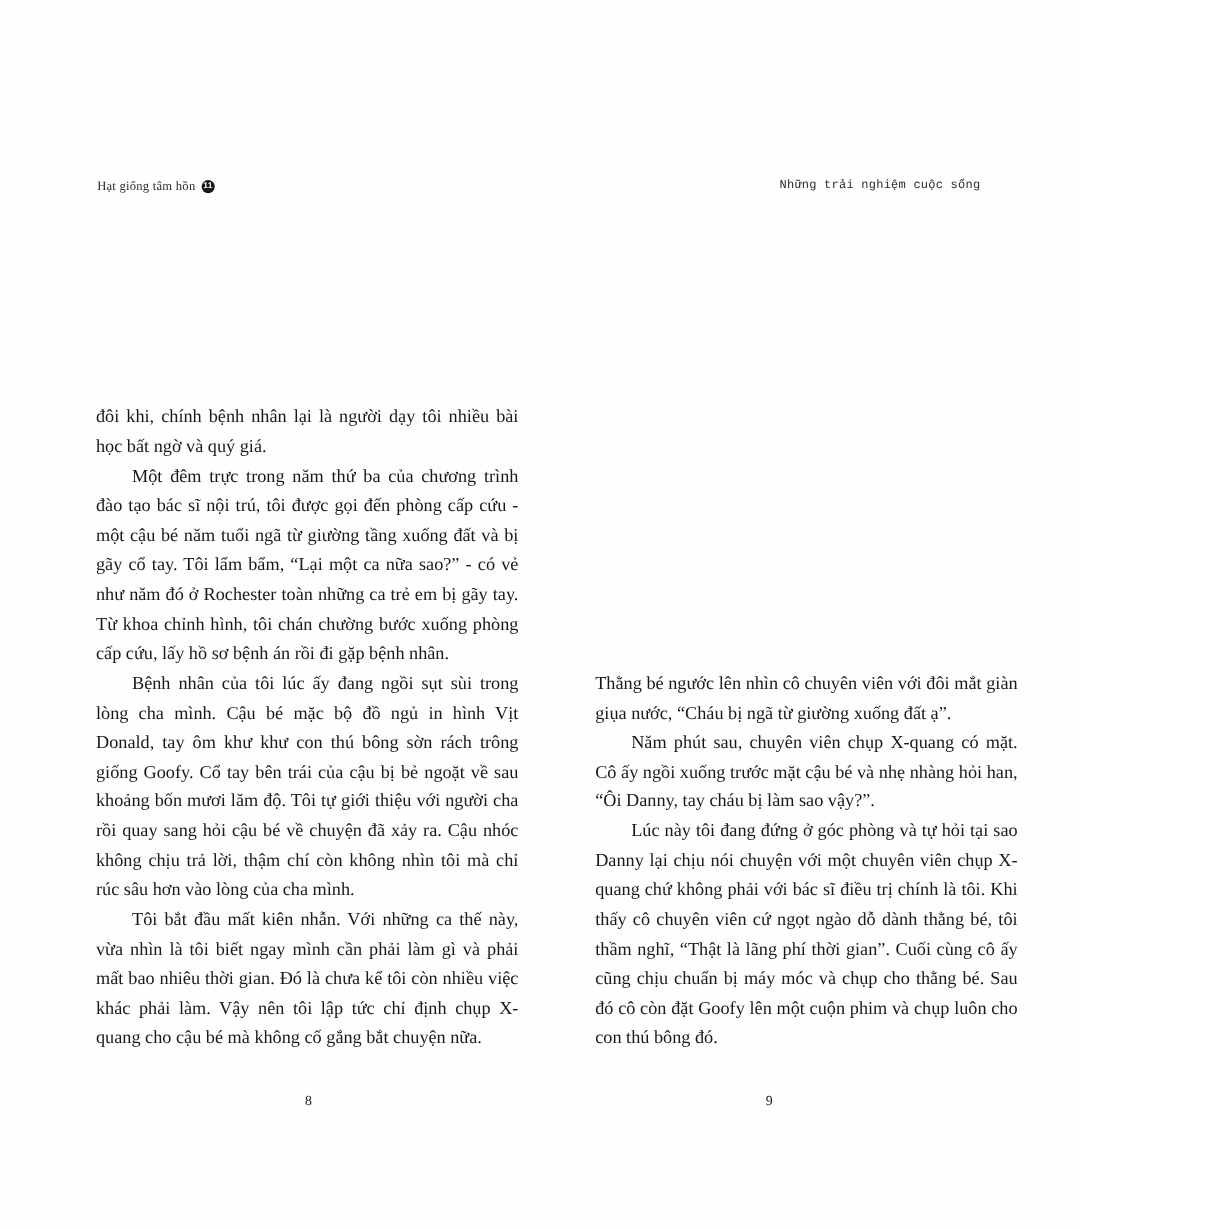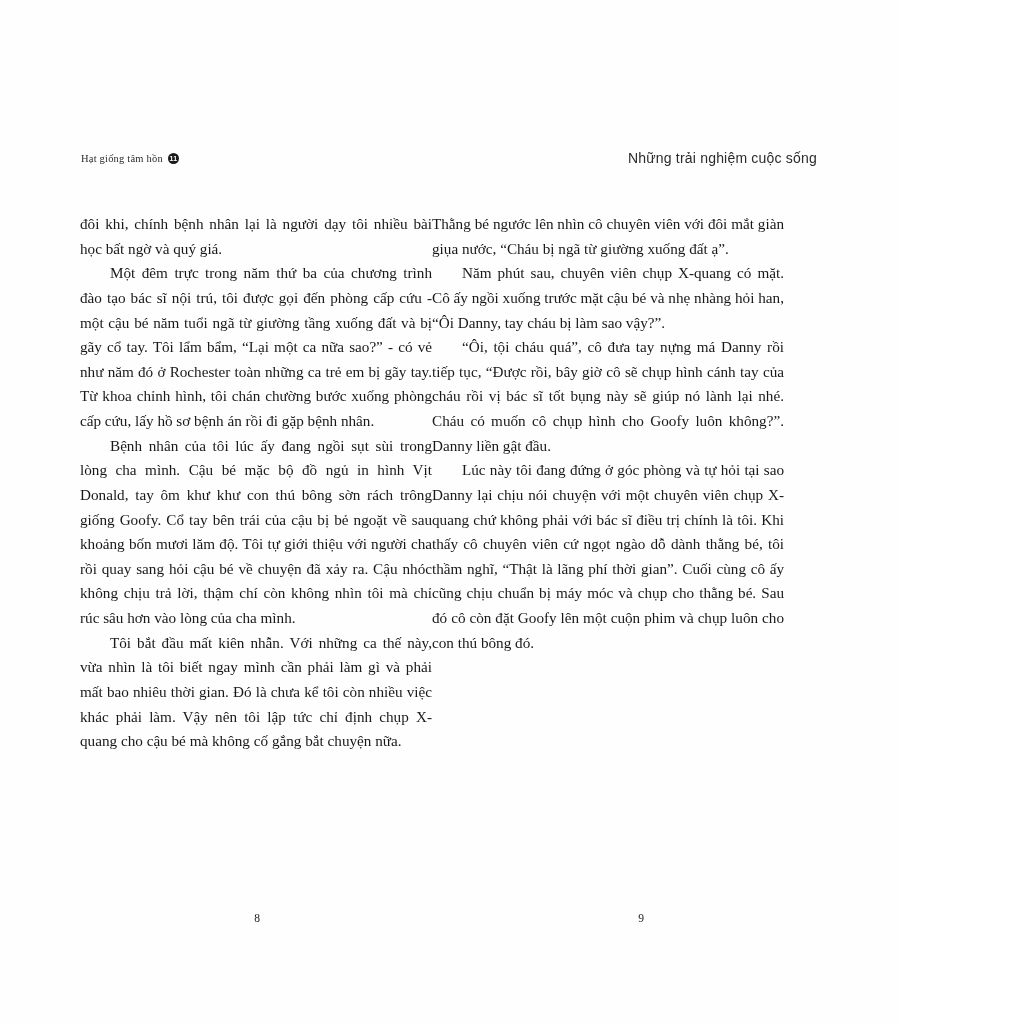--- a/index.html
+++ b/index.html
@@ -51,27 +51,28 @@
     height: 11px;
     border-radius: 50%;
     background: #1a1a1a;
     color: #ffffff;
     font-size: 7px;
     font-weight: bold;
     line-height: 11px;
     font-family: "Liberation Sans", sans-serif;
   }
   .head-right {
-    font-size: 14px;
-    font-family: Liberation Sans, sans-serif;
+    font-size: 10px;
+    font-family: Liberation Mono, monospace;
   }
   .columns {
     display: flex;
     flex: 1;
-    align-items: flex-start;
+    gap: 64px;
+    align-items: flex-end;
   }
   .column {
     width: 352px;
     flex: 0 0 352px;
   }
   p.para {
     margin: 0 0 0 0;
     font-size: 15.2px;
     line-height: 1.62;
     text-align: justify;
@@ -120,21 +121,20 @@
     <div class="column">
       <p class="para first">đôi khi, chính bệnh nhân lại là người dạy tôi nhiều bài học bất ngờ và quý giá.</p>
       <p class="para">Một đêm trực trong năm thứ ba của chương trình đào tạo bác sĩ nội trú, tôi được gọi đến phòng cấp cứu - một cậu bé năm tuổi ngã từ giường tầng xuống đất và bị gãy cổ tay. Tôi lẩm bẩm, “Lại một ca nữa sao?” - có vẻ như năm đó ở Rochester toàn những ca trẻ em bị gãy tay. Từ khoa chỉnh hình, tôi chán chường bước xuống phòng cấp cứu, lấy hồ sơ bệnh án rồi đi gặp bệnh nhân.</p>
       <p class="para">Bệnh nhân của tôi lúc ấy đang ngồi sụt sùi trong lòng cha mình. Cậu bé mặc bộ đồ ngủ in hình Vịt Donald, tay ôm khư khư con thú bông sờn rách trông giống Goofy. Cổ tay bên trái của cậu bị bẻ ngoặt về sau khoảng bốn mươi lăm độ. Tôi tự giới thiệu với người cha rồi quay sang hỏi cậu bé về chuyện đã xảy ra. Cậu nhóc không chịu trả lời, thậm chí còn không nhìn tôi mà chỉ rúc sâu hơn vào lòng của cha mình.</p>
       <p class="para">Tôi bắt đầu mất kiên nhẫn. Với những ca thế này, vừa nhìn là tôi biết ngay mình cần phải làm gì và phải mất bao nhiêu thời gian. Đó là chưa kể tôi còn nhiều việc khác phải làm. Vậy nên tôi lập tức chỉ định chụp X-quang cho cậu bé mà không cố gắng bắt chuyện nữa.</p>
     </div>
 
     <div class="column">
       <p class="para">Thằng bé ngước lên nhìn cô chuyên viên với đôi mắt giàn giụa nước, “Cháu bị ngã từ giường xuống đất ạ”.</p>
       <p class="para">Năm phút sau, chuyên viên chụp X-quang có mặt. Cô ấy ngồi xuống trước mặt cậu bé và nhẹ nhàng hỏi han, “Ôi Danny, tay cháu bị làm sao vậy?”.</p>
-      <p class="para">“Ôi, tội cháu quá”, cô đưa tay nựng má Danny rồi tiếp tục, “Được rồi, bây giờ cô sẽ chụp hình cánh tay của cháu rồi vị bác sĩ tốt bụng này sẽ giúp nó lành lại nhé. Cháu có muốn cô chụp hình cho Goofy luôn không?”. Danny liền gật đầu.</p>
       <p class="para" id="para-italic">Lúc này tôi đang đứng ở góc phòng và tự hỏi tại sao Danny lại chịu nói chuyện với một chuyên viên chụp X-quang chứ không phải với bác sĩ điều trị chính là tôi. Khi thấy cô chuyên viên cứ ngọt ngào dỗ dành thằng bé, tôi thầm nghĩ, “<span class="italic">Thật là lãng phí thời gian</span>”. Cuối cùng cô ấy cũng chịu chuẩn bị máy móc và chụp cho thằng bé. Sau đó cô còn đặt Goofy lên một cuộn phim và chụp luôn cho con thú bông đó.</p>
     </div>
 
   </div>
 
   <div class="folios">
     <div class="folio">8</div>
     <div class="folio">9</div>
   </div>
 

